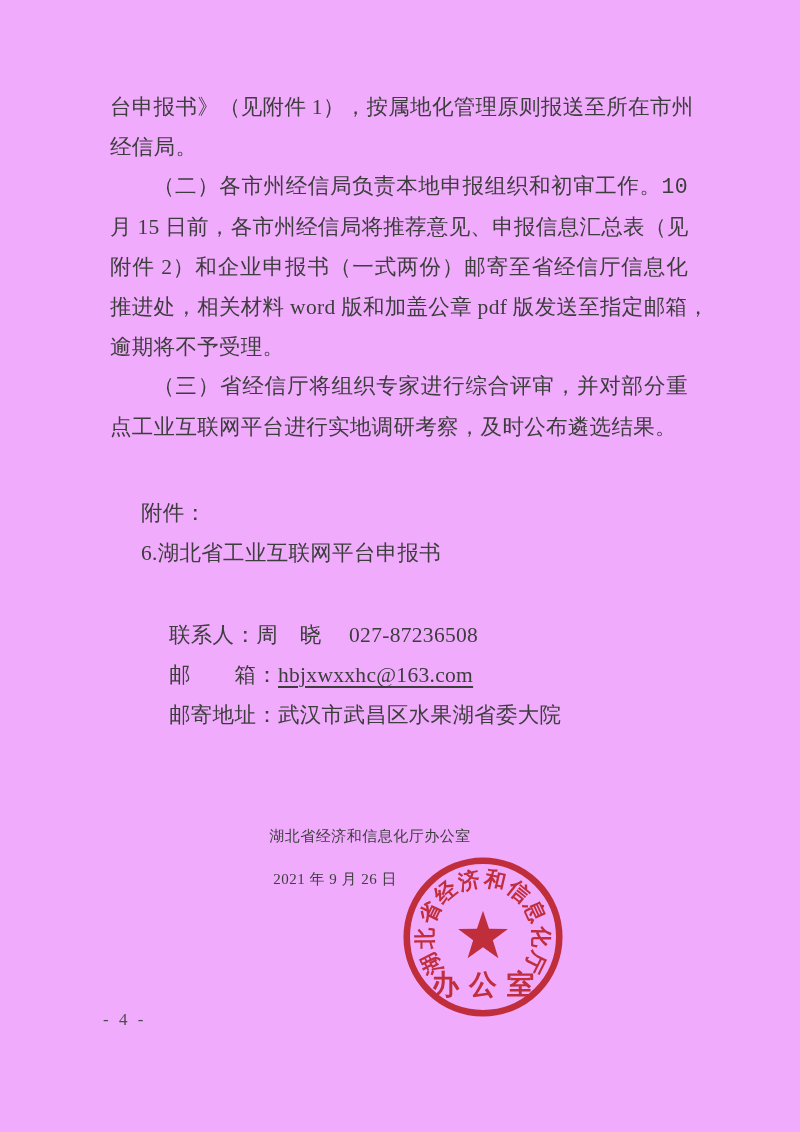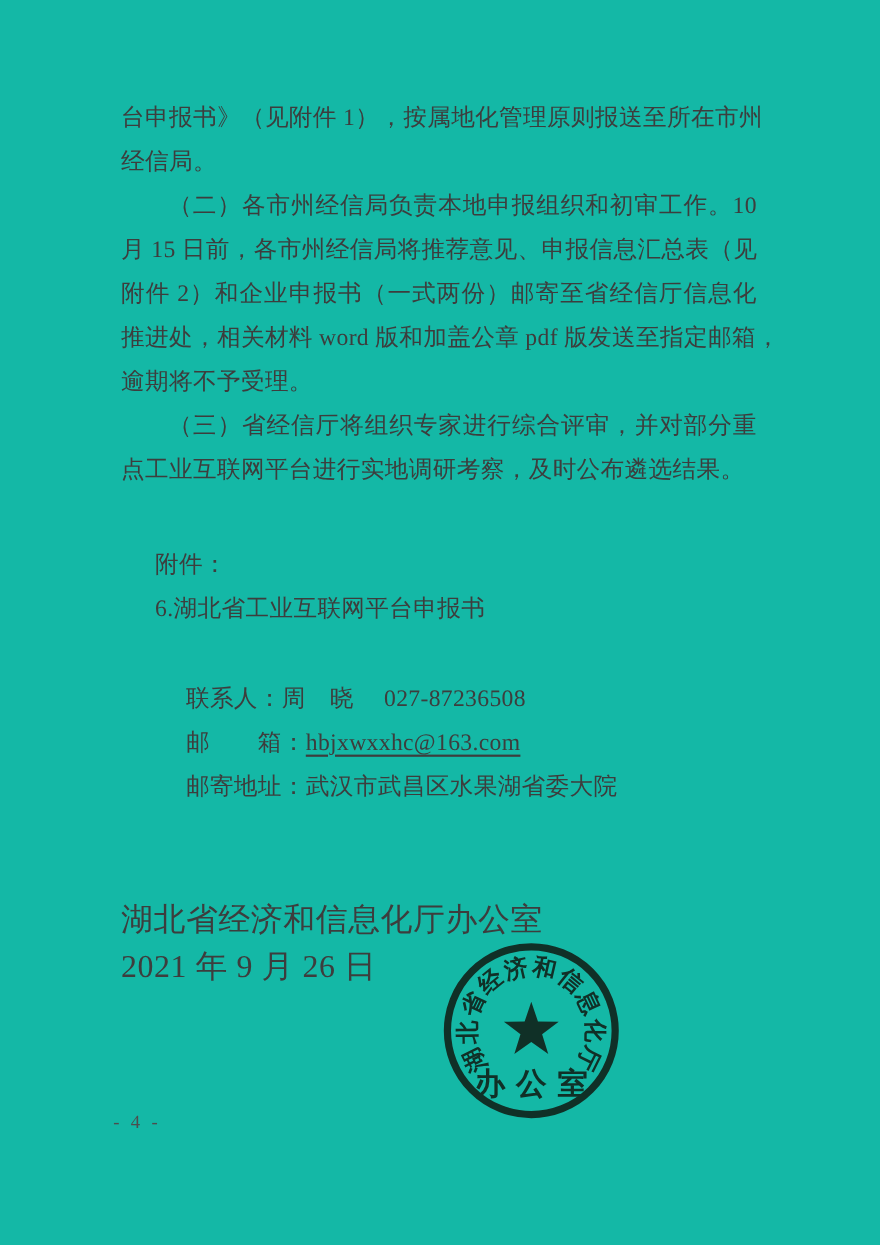--- a/index.html
+++ b/index.html
@@ -1,51 +1,51 @@
 <!DOCTYPE html>
 <html><head>
 <meta charset="utf-8">
 <style>
   * { margin: 0; padding: 0; box-sizing: border-box; }
   html, body { background: #e9e9e9; }
   .page {
     position: relative;
     width: 800px;
     height: 1132px;
-    background: #14b8a6;
+    background: #f0abfc;
     overflow: hidden;
     font-family: "Liberation Serif", "DejaVu Serif", serif;
     color: #3d3d3d;
   }
   .content {
     position: absolute;
     left: 110px;
     top: 87px;
     width: 578px;
   }
   .line {
     height: 40px;
     line-height: 40px;
     font-size: 21.5px;
     letter-spacing: 0.3px;
     text-align: justify;
     white-space: nowrap;
   }
   .fill { text-align: justify; text-align-last: justify; }
-  .indent { text-indent: 2em; }
+  .indent { text-indent: 2em; font-family: Liberation Mono, monospace; }
   .attach-block { margin-top: 46px; margin-left: 31px; }
   .contact-block { margin-top: 42px; margin-left: 59px; }
   .pad-under-name { padding-left: 86px; }
   .u { text-decoration: underline; text-underline-offset: 4px; }
   .sig-block { margin-top: 80px; position: relative; z-index: 2; }
   .sig-line {
     height: 43px;
     line-height: 43px;
-    font-size: 29px;
-    text-align: left;
+    font-size: 15px;
+    text-align: center;
     letter-spacing: 0.5px;
   }
   .sig-org { padding-right: 58px; }
   .sig-date { padding-right: 128px; }
   .seal {
     position: absolute;
     left: 401px;
     top: 855px;
     width: 164px;
     height: 164px;

